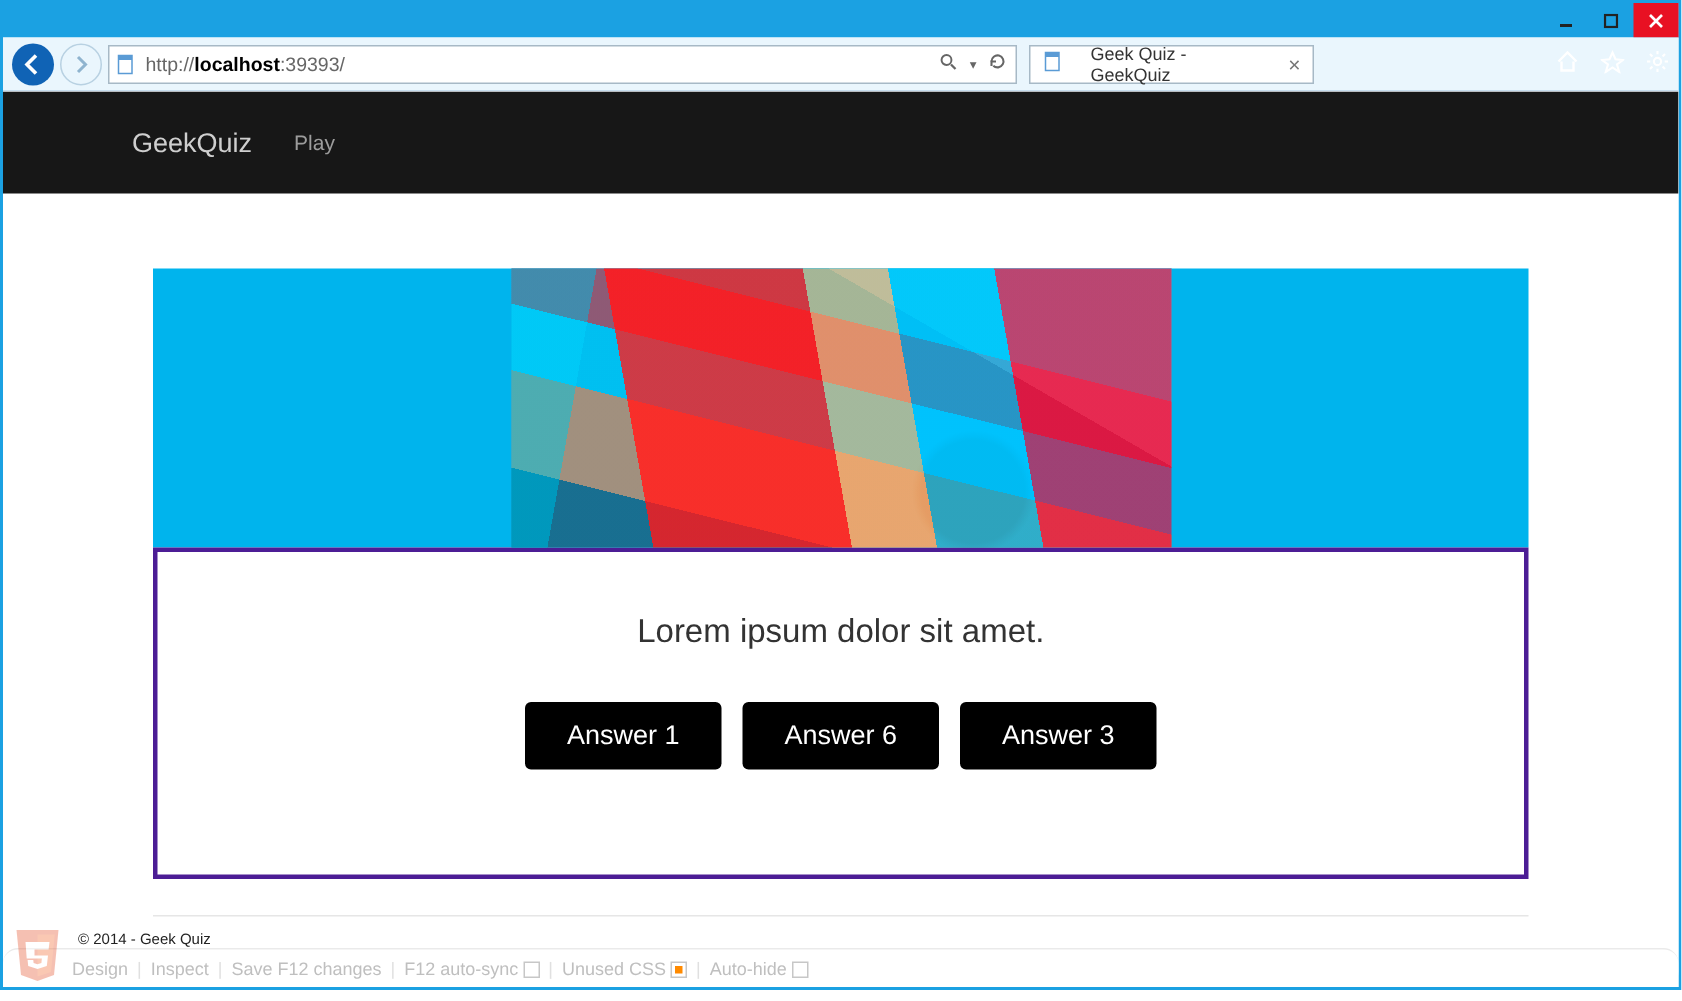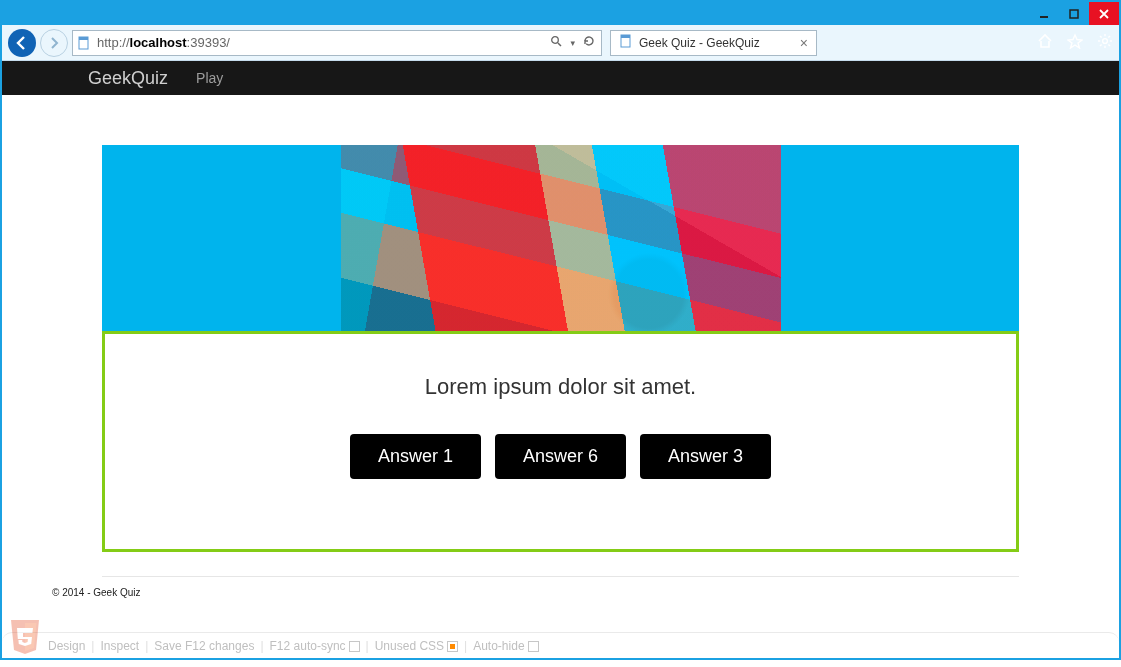--- a/index.html
+++ b/index.html
@@ -53,56 +53,56 @@
   }
   .nav-back { background:#1063b5; }
   .nav-fwd  { background: transparent; border:1px solid #b8d1e2; }
   .addr-wrap {
     flex: none;
     display:flex;
     align-items:center;
     height:26px;
     border:1px solid #a7b9c6;
     background:#fff;
-    width: 530px;
+    width: 606px;
   }
   .addr-icon { width:22px; display:flex;align-items:center;justify-content:center;}
   .addr-text { flex:1; font-size:13px; color:#666; padding:0 2px;}
   .addr-text b { color:#000; font-weight:600;}
   .addr-btns { display:flex; align-items:center; gap:8px; padding:0 6px; color:#666; }
   .tabbar {
     display:flex;
     align-items:stretch;
     height:26px;
     margin-left:4px;
   }
   .tab {
     display:flex;
     align-items:center;
-    gap:6px;
+    gap:18px;
     background:#fff;
     border:1px solid #a7b9c6;
     padding:0 8px;
-    width: 207px;
+    width: 190px;
     font-size:12px;
     color:#333;
   }
   .tab .close-x { margin-left:auto; color:#777; font-size:14px; }
   .right-icons { display:flex; gap:14px; align-items:center; margin-left:auto;}
   .right-icons span { color:#fff; }
 
   
   .page-viewport {
     flex:1;
     overflow:hidden;
     background:#fff;
     position:relative;
   }
   .site-nav {
-    height:34px;
+    height:68px;
     background:#171717;
     display:flex;
     align-items:center;
     padding:0 86px;
     gap:28px;
   }
   .brand { color:#cfcfcf; font-size:18px; font-weight:400;}
   .nav-link { color:#9c9c9c; font-size:14px; }
 
   .content-wrap {
@@ -122,21 +122,21 @@
       linear-gradient(100deg, rgba(0,200,230,.4) 0 12%, transparent 12% 100%),
       linear-gradient(80deg, transparent 0 20%, rgba(230,30,30,.75) 20% 48%, rgba(255,180,120,.6) 48% 60%, rgba(0,185,235,.55) 60% 75%, rgba(220,0,40,.6) 75% 100%),
       linear-gradient(210deg, rgba(255,255,255,.25) 0 30%, transparent 30% 100%),
       linear-gradient(14deg, rgba(30,60,80,.55) 0 18%, rgba(255,120,60,.5) 18% 40%, rgba(10,190,230,.6) 40% 55%, rgba(210,20,30,.5) 55% 70%, rgba(0,180,210,.5) 70% 100%),
       radial-gradient(circle at 70% 80%, rgba(0,0,0,.25) 0 10%, transparent 12% 100%),
       #3aa8c9;
     filter: saturate(1.25) contrast(1.05);
   }
 
   .quiz-panel {
-    border:3px solid #84cc16;
+    border:3px solid #4c1d95;
     padding: 40px 20px 70px 20px;
     text-align:center;
   }
   .question {
     font-size:22px;
     color:#333;
     margin-bottom: 34px;
   }
   .answers {
     display:flex;

